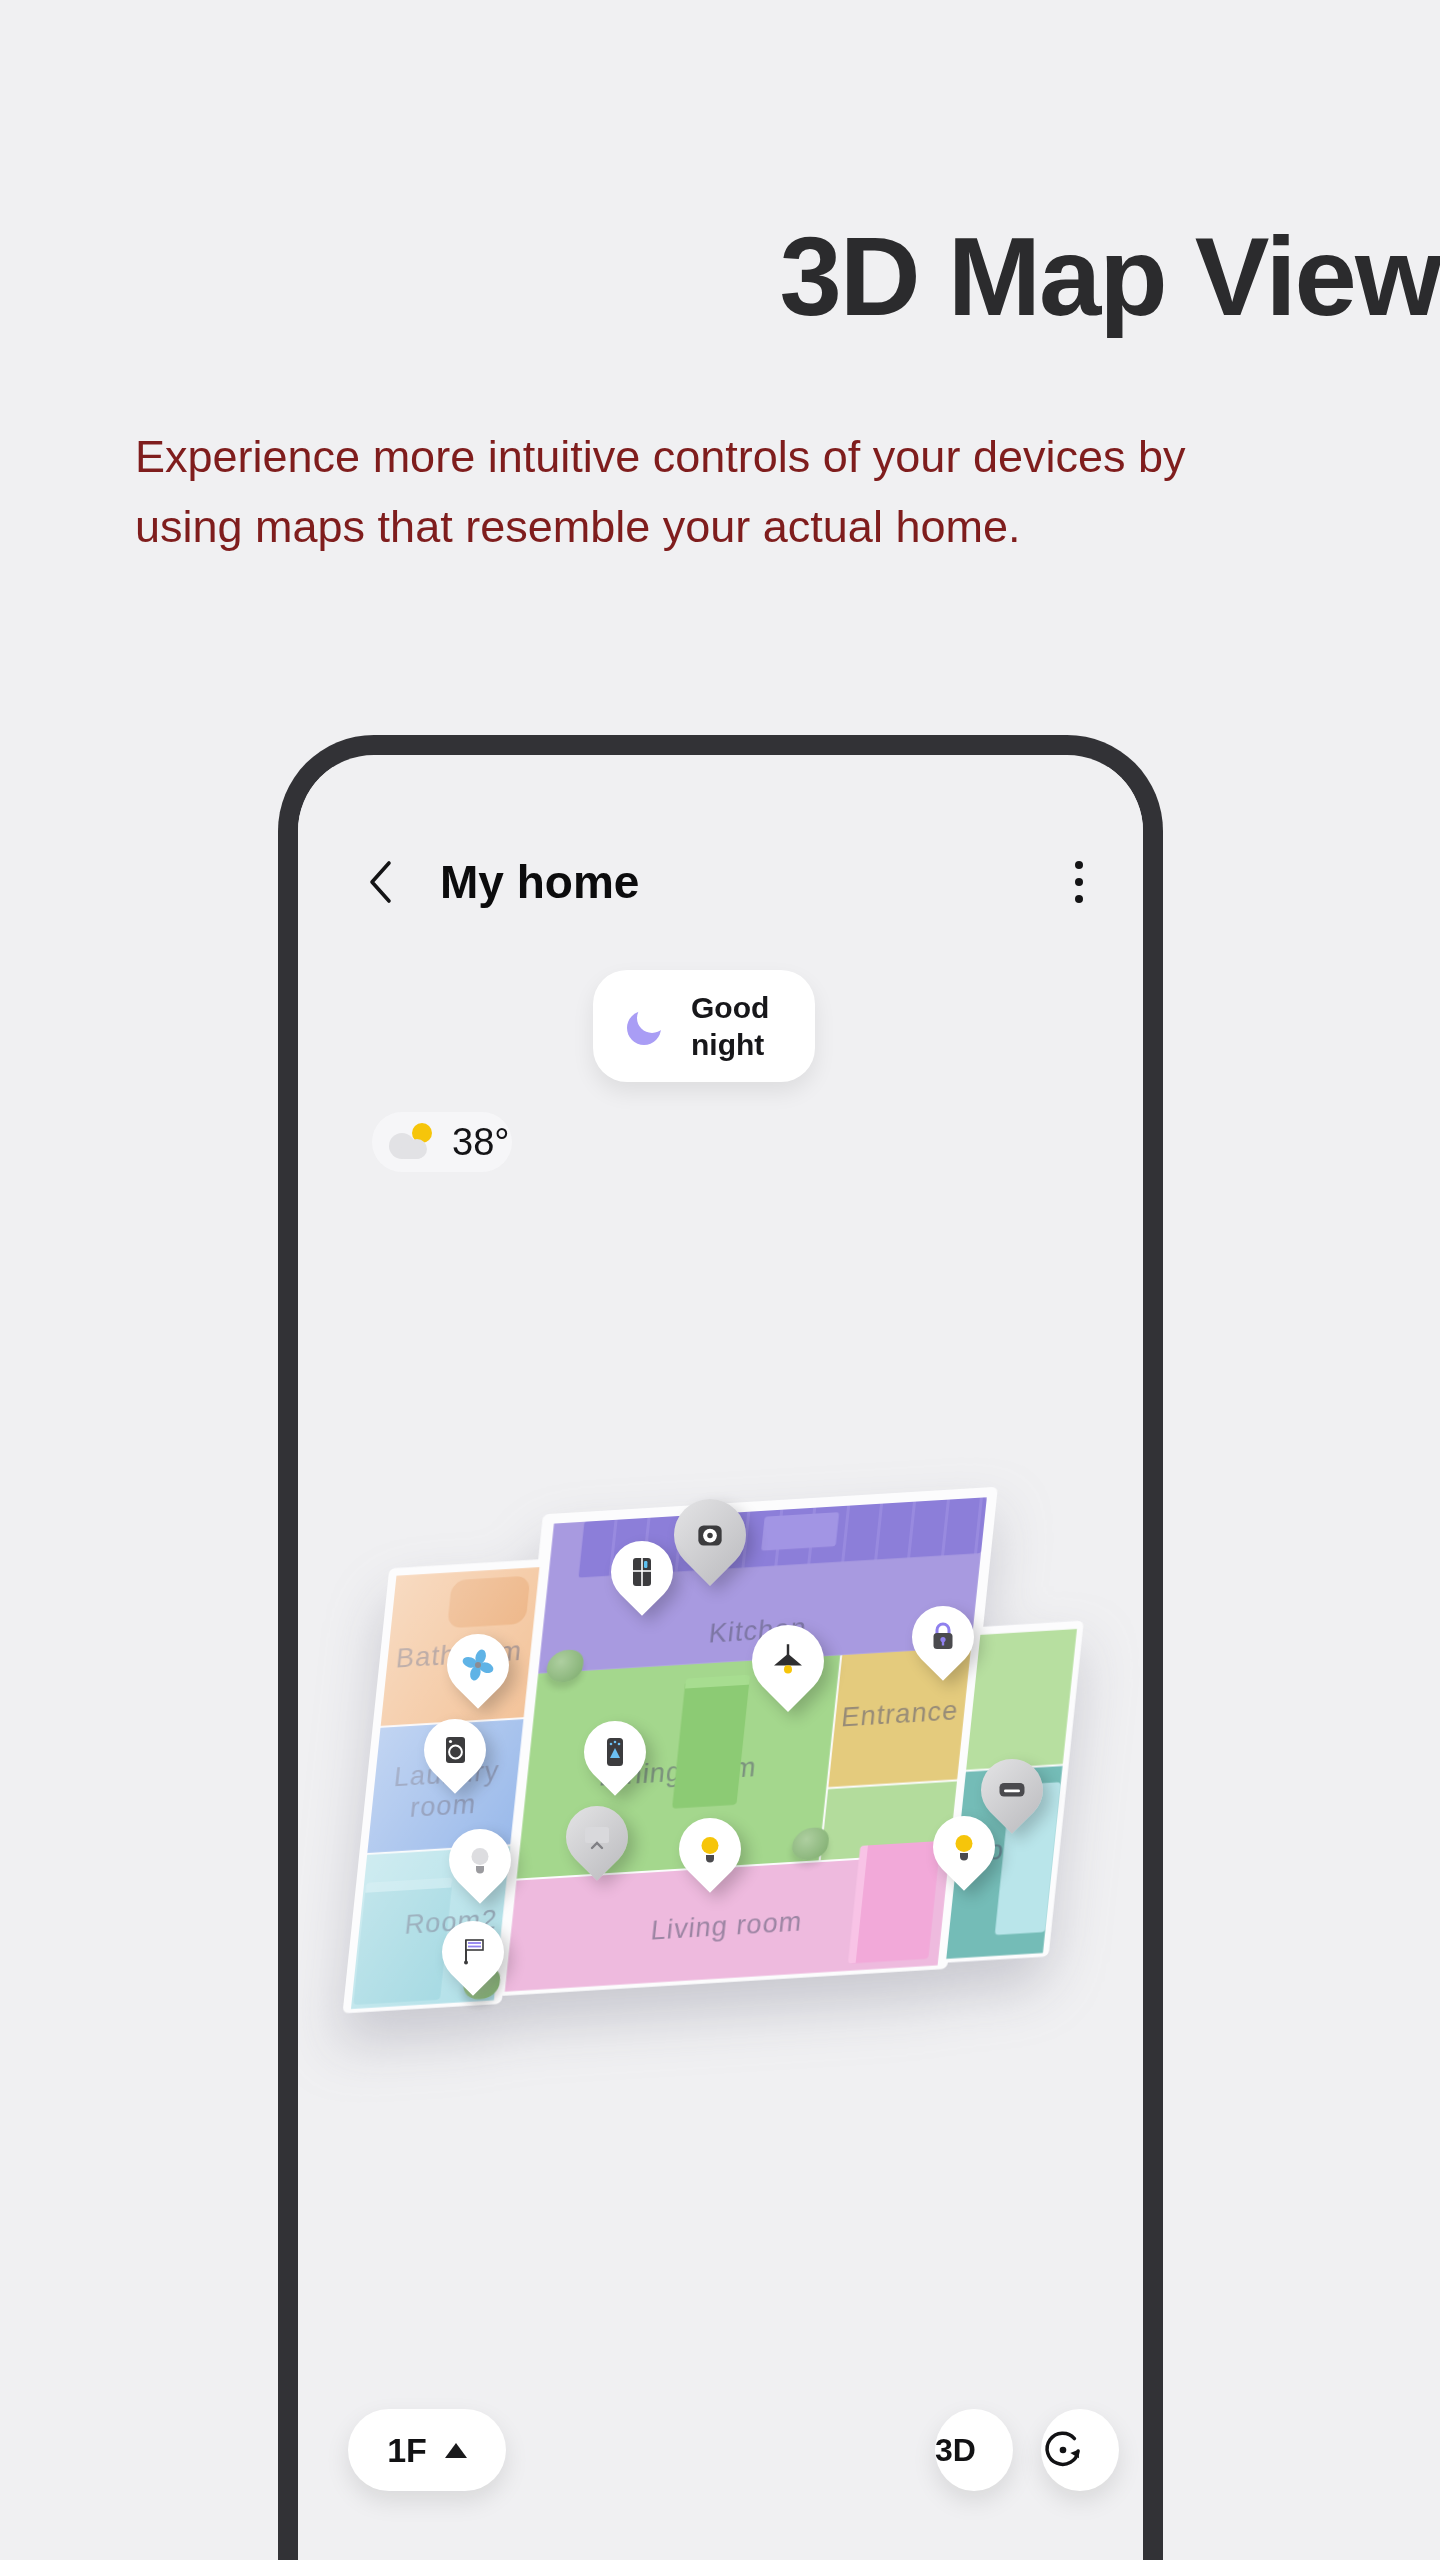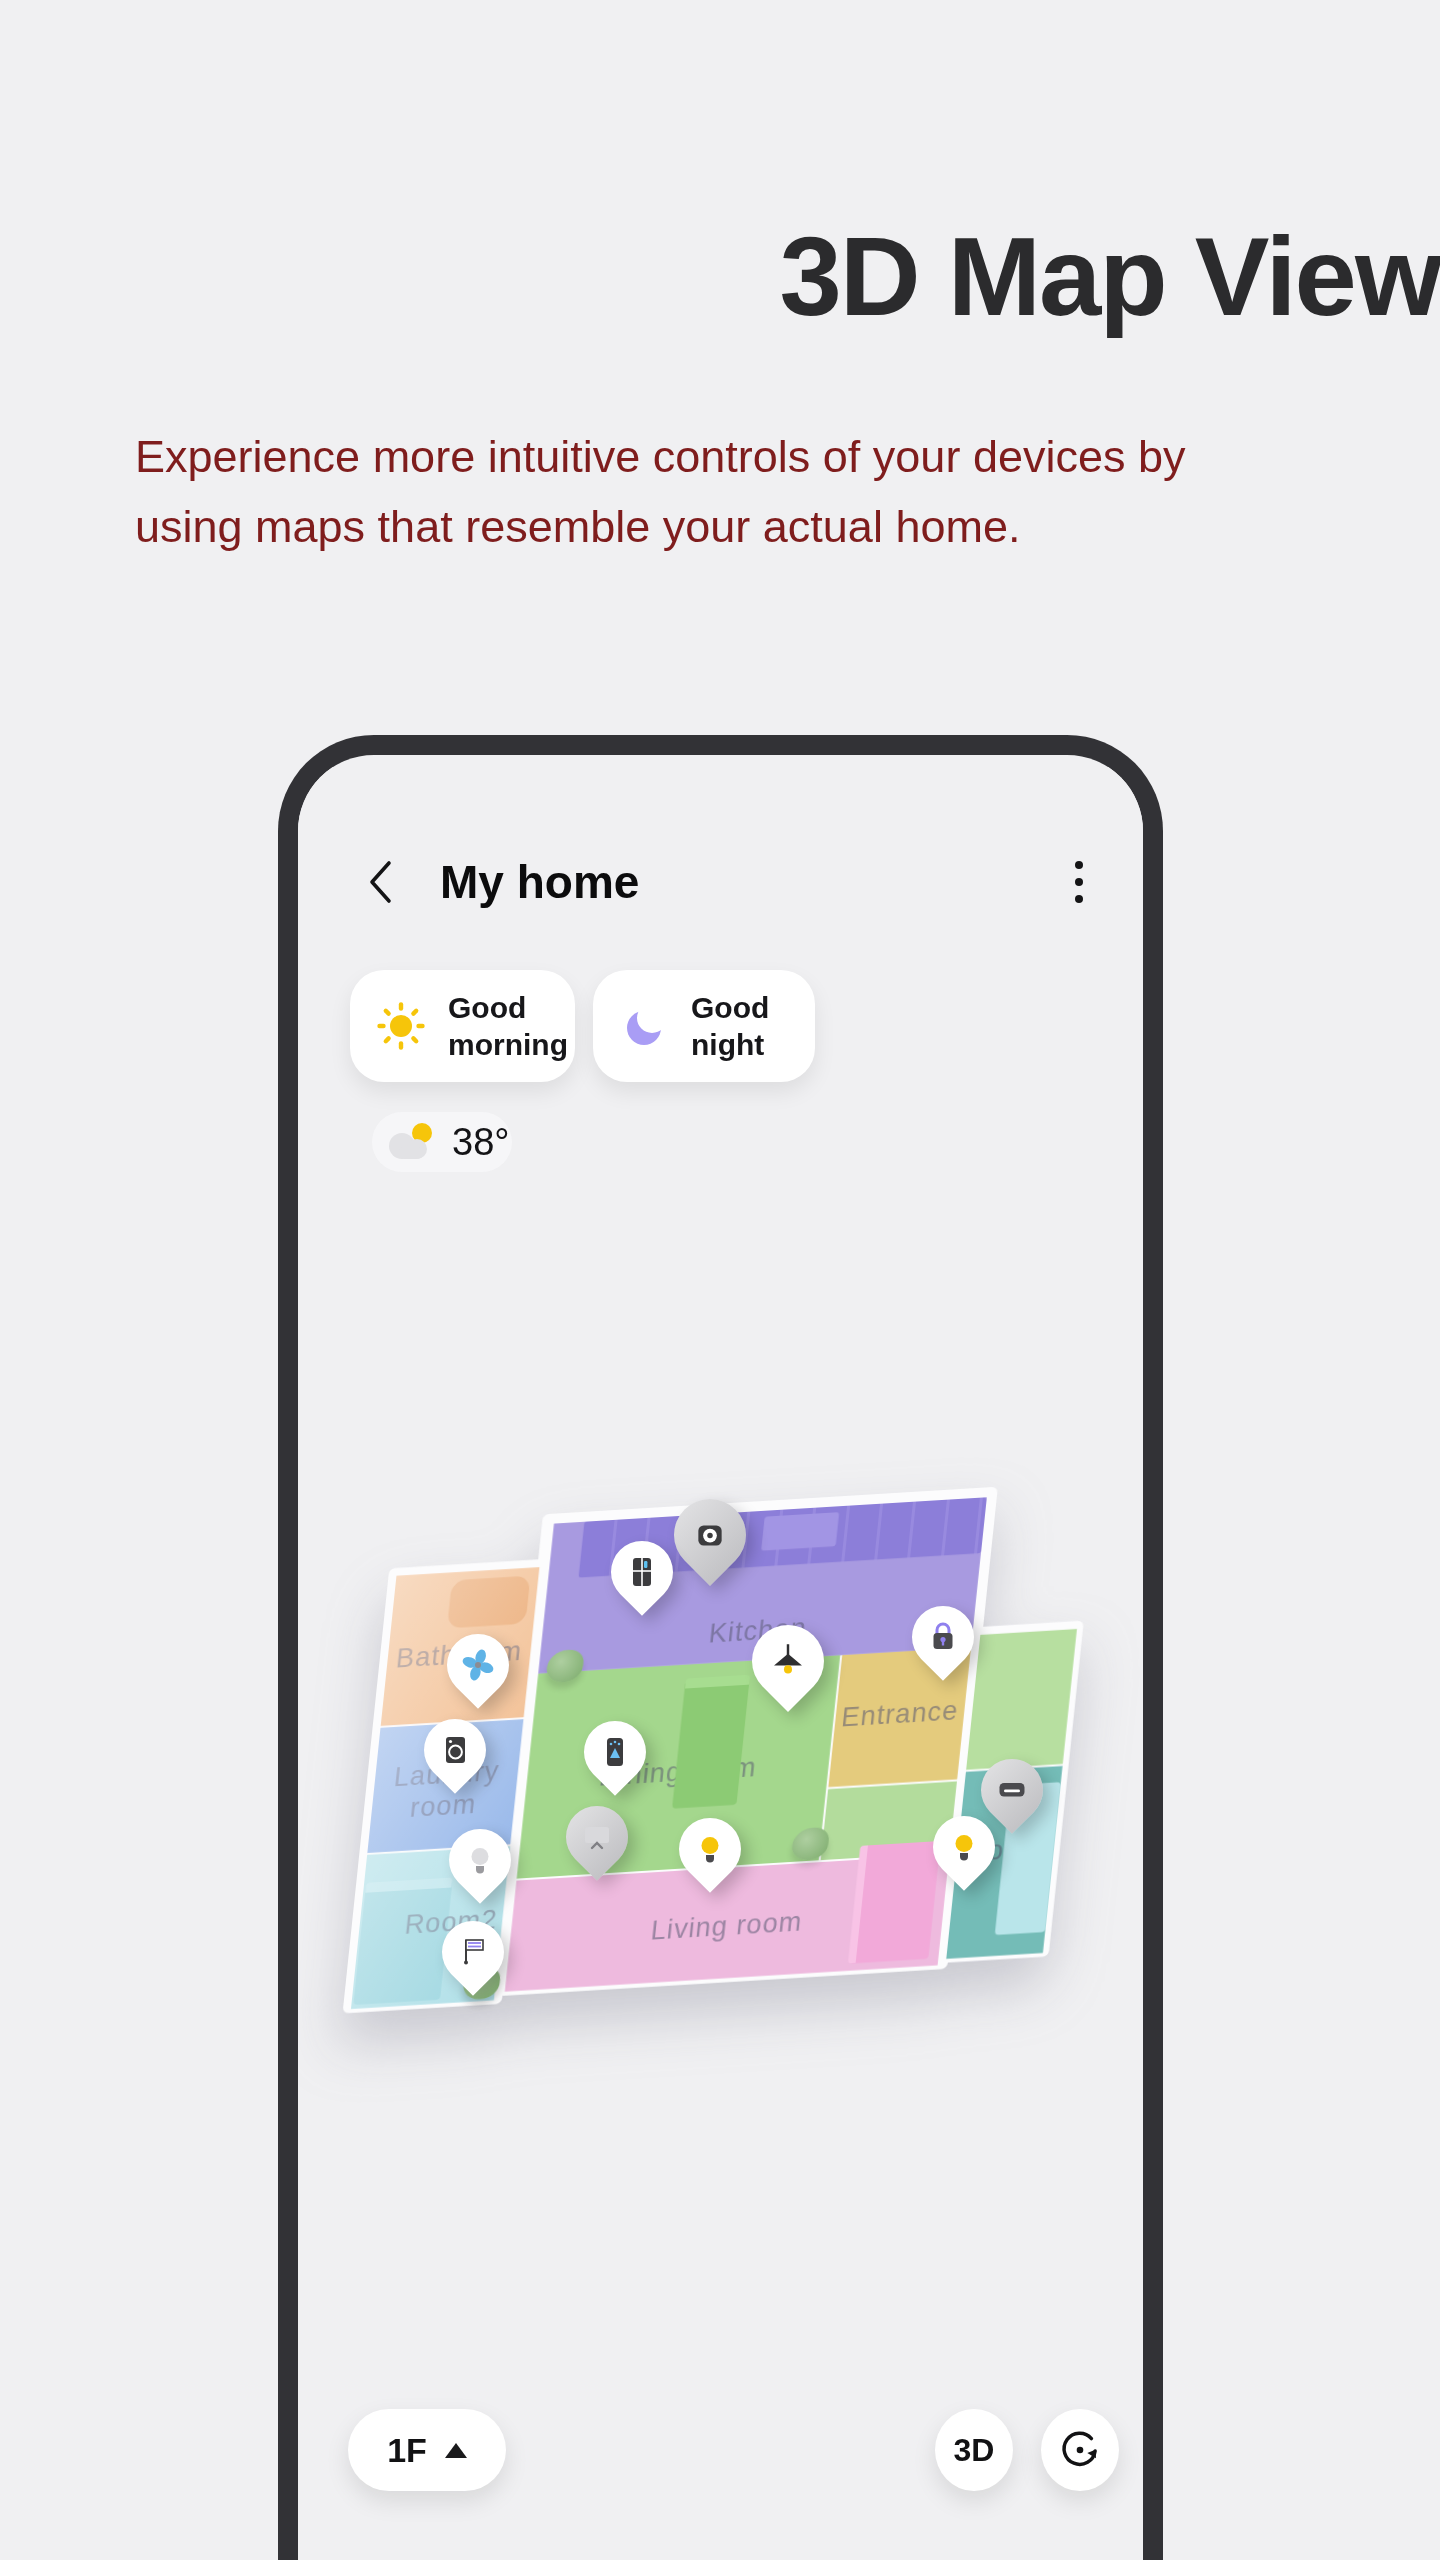--- a/index.html
+++ b/index.html
@@ -78,21 +78,21 @@
 
   
   .ctl-pill{position:absolute;top:1642px;height:82px;background:#fff;border-radius:44px;
       box-shadow:0 10px 24px rgba(0,0,0,.10);display:flex;align-items:center;justify-content:center;
       gap:18px;font-size:34px;font-weight:700;color:#121214;cursor:pointer;}
   .ctl-pill.floor{left:50px;width:158px;}
   .ctl-pill.devices{left:246px;width:252px;}
   .tri-up{width:0;height:0;border-left:11px solid transparent;border-right:11px solid transparent;
       border-bottom:15px solid #1a1a1c;}
   .ctl-circle{position:absolute;top:1642px;width:78px;height:82px;border-radius:50%;background:#fff;
-      box-shadow:0 10px 24px rgba(0,0,0,.10);display:flex;align-items:center;justify-content:center;
+      box-shadow:0 10px 24px rgba(0,0,0,.10);display:flex;align-items:center;
       font-size:32px;font-weight:700;color:#121214;cursor:pointer;}
   .ctl-circle.mode{left:637px;}
   .ctl-circle.rotate{left:743px;}
 </style>
 </head>
 <body>
 
 <div class="hero-title">3D Map View</div>
 <div class="hero-sub">Experience more intuitive controls of your devices by using maps that resemble your actual home.</div>
 
@@ -106,36 +106,20 @@
     </div>
     <div class="hdr-title">My home</div>
     <div class="hdr-menu">
       <svg width="46" height="62" viewBox="0 0 46 62">
         <circle cx="23" cy="14" r="4" fill="#141416"></circle>
           <circle cx="23" cy="31" r="4" fill="#141416"></circle>
           <circle cx="23" cy="48" r="4" fill="#141416"></circle>
       </svg>
     </div>
 
-    <div class="scene morning">
-      <svg width="50" height="50" viewBox="0 0 50 50">
-        <circle cx="25" cy="25" r="11" fill="#F6C50A"></circle>
-        <g stroke="#F6C50A" stroke-width="4.4" stroke-linecap="round">
-          <line x1="25" y1="3.5" x2="25" y2="7.5"></line>
-            <line x1="25" y1="42.5" x2="25" y2="46.5"></line>
-          <line x1="3.5" y1="25" x2="7.5" y2="25"></line>
-            <line x1="42.5" y1="25" x2="46.5" y2="25"></line>
-          <line x1="9.8" y1="9.8" x2="12.6" y2="12.6"></line>
-            <line x1="37.4" y1="37.4" x2="40.2" y2="40.2"></line>
-          <line x1="9.8" y1="40.2" x2="12.6" y2="37.4"></line>
-            <line x1="37.4" y1="12.6" x2="40.2" y2="9.8"></line>
-        </g>
-      </svg>
-      <div class="lbl">Good morning</div>
-    </div>
     <div class="scene night">
       <svg width="50" height="50" viewBox="0 0 50 50">
         <circle cx="25" cy="27" r="17" fill="#A99DF5"></circle>
         <circle cx="33" cy="17" r="15" fill="#ffffff"></circle>
       </svg>
       <div class="lbl">Good night</div>
     </div>
 
     <div class="weather">
       <svg width="58" height="44" viewBox="0 0 58 44">

